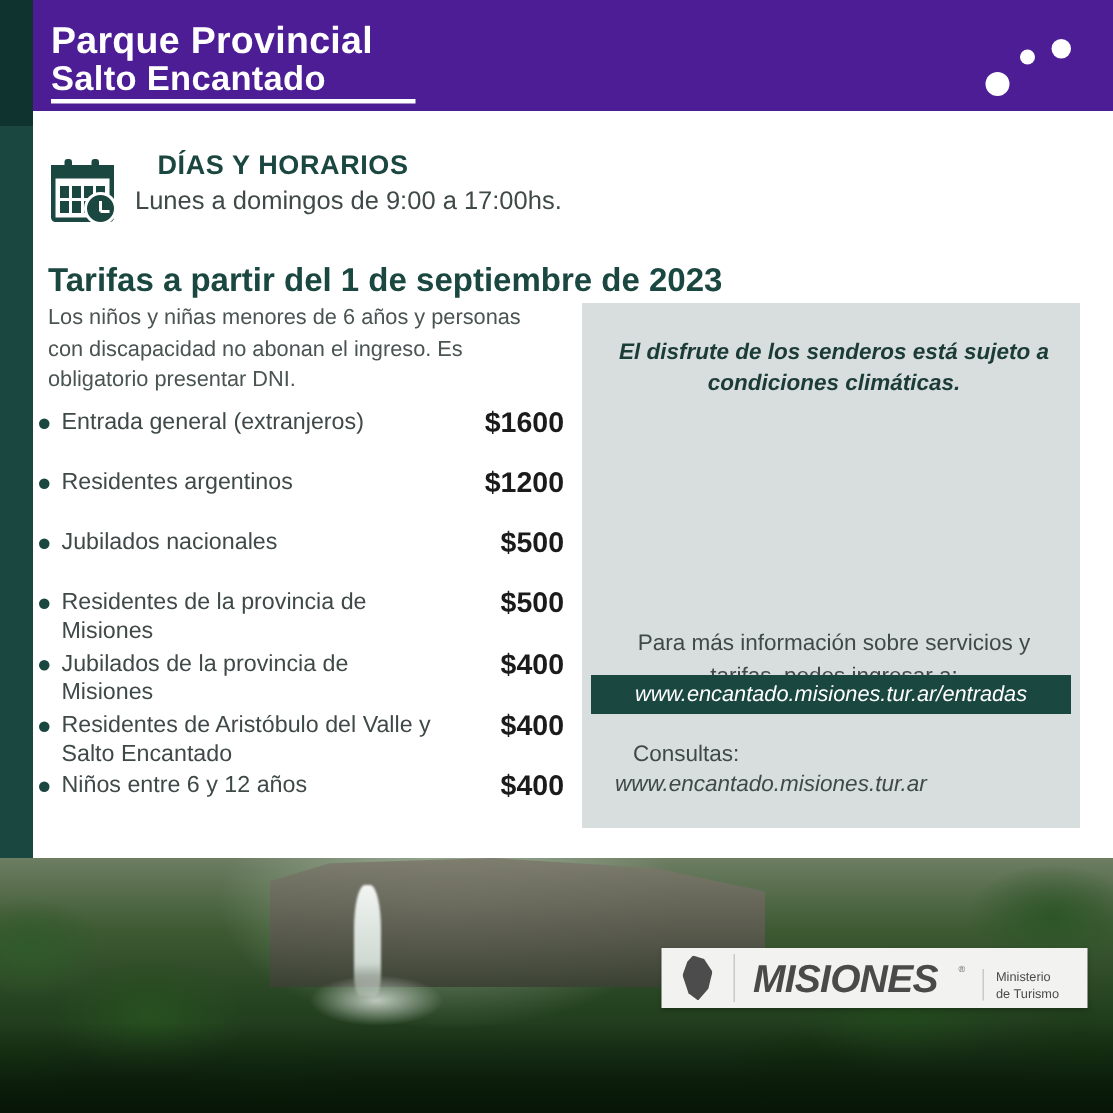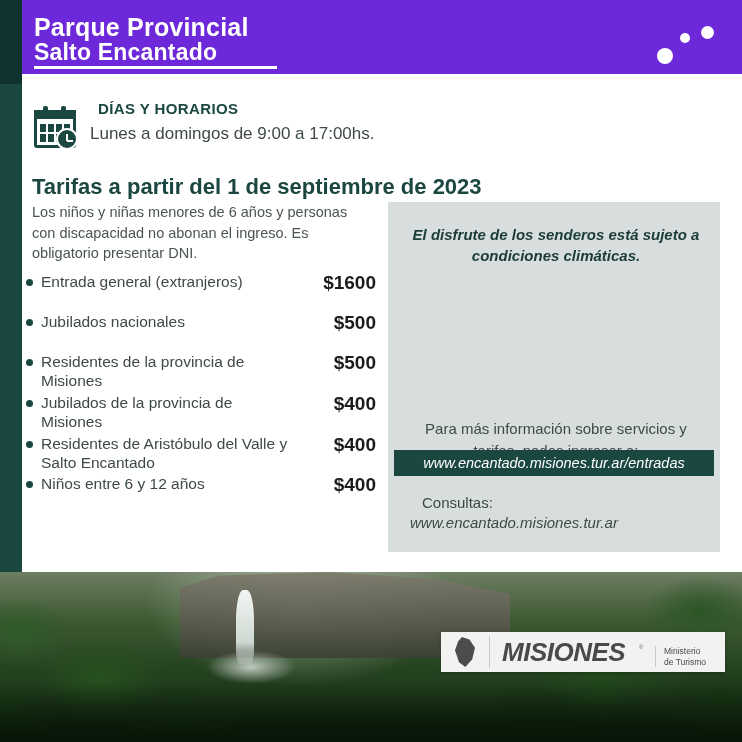--- a/index.html
+++ b/index.html
@@ -14,21 +14,21 @@
     width: 742px; height: 742px;
     background: #ffffff;
     overflow: hidden;
   }
 
   
   .header {
     position: absolute;
     left: 0; top: 0;
     width: 742px; height: 74px;
-    background: #6d28d9;
+    background: #4c1d95;
   }
   .header-accent {
     position: absolute;
     left: 0; top: 0;
     width: 22px; height: 84px;
     background: #0f332e;
   }
   .header-title {
     position: absolute;
     left: 34px; top: 14px;
@@ -114,22 +114,22 @@
   }
   .cal-icon .clock::before {
     content: ""; position: absolute; left: 8px; top: 4px;
     width: 2px; height: 7px; background: #ffffff;
   }
   .cal-icon .clock::after {
     content: ""; position: absolute; left: 9px; top: 10px;
     width: 6px; height: 2px; background: #ffffff;
   }
   .hours-title {
-    position: absolute; left: 64px; top: 0px;
-    font-size: 15px; font-weight: bold; color: #1b4741;
+    position: absolute; left: 71px; top: 0px;
+    font-size: 18px; font-weight: bold; color: #1b4741;
     letter-spacing: .4px;
   }
   .hours-sub {
     position: absolute; left: 56px; top: 24px;
     font-size: 17px; color: #3f4a48;
   }
 
   
   .tarifas-title {
     position: absolute; left: 32px; top: 90px;
@@ -339,20 +339,27 @@
     <div class="tarifas-title">Tarifas a partir del 1 de septiembre de 2023</div>
     <div class="tarifas-note">Los niños y niñas menores de 6 años y personas con discapacidad no abonan el ingreso. Es obligatorio presentar DNI.</div>
 
     <div class="price-list">
       <div class="price-row">
         <div class="price-label-wrap">
           <span class="bullet"></span>
           <span class="price-label">Entrada general (extranjeros)</span>
         </div>
         <span class="price-amount">$1600</span>
+      </div>
+      <div class="price-row">
+        <div class="price-label-wrap">
+          <span class="bullet"></span>
+          <span class="price-label">Residentes argentinos</span>
+        </div>
+        <span class="price-amount">$1200</span>
       </div>
       <div class="price-row">
         <div class="price-label-wrap">
           <span class="bullet"></span>
           <span class="price-label">Jubilados nacionales</span>
         </div>
         <span class="price-amount">$500</span>
       </div>
       <div class="price-row">
         <div class="price-label-wrap">

